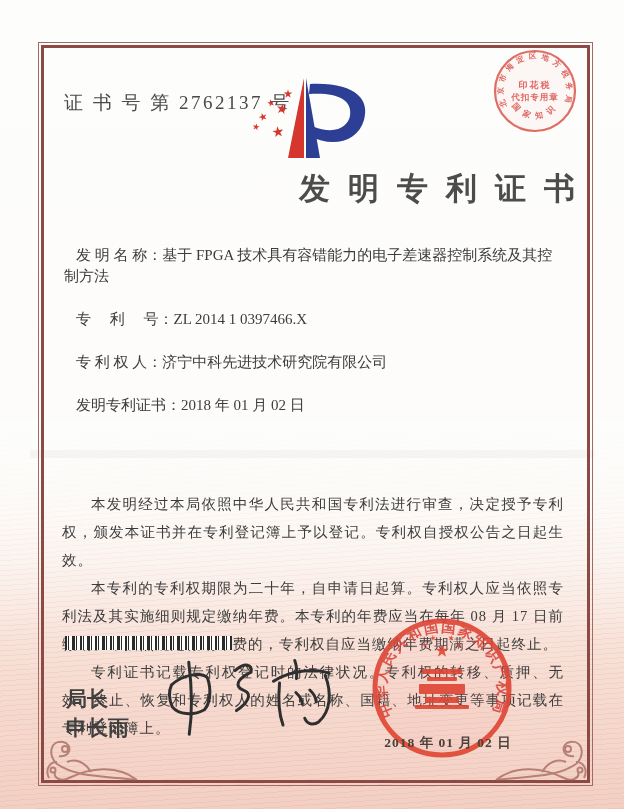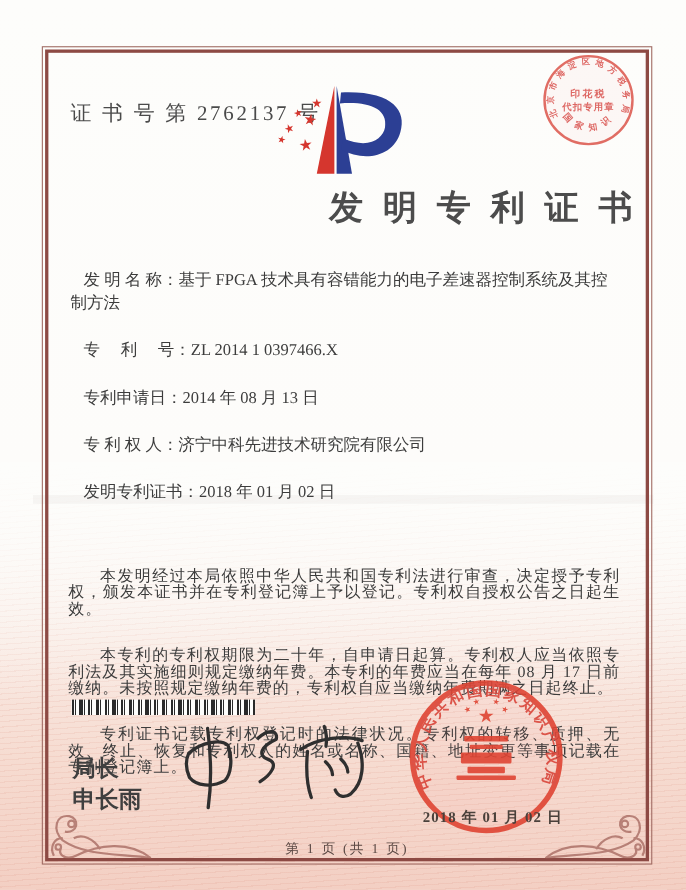--- a/index.html
+++ b/index.html
@@ -43,22 +43,22 @@
     position:absolute; left:38px; top:168px; width:555px;
     text-align:right; font-size:31px; font-weight:600; color:#4c4c4c;
     letter-spacing:0.58em; text-indent:0.58em;
   }
   .fields { position:absolute; left:64px; top:245px; width:500px; }
   .field-row { font-size:15px; color:#3c3c3c; line-height:21px; margin-bottom:22px; }
   .field-label { color:#3c3c3c;margin-left:12px; }
   .field-value { color:#3c3c3c; }
   .body-text { position:absolute; left:62px; top:490px; width:502px; }
   .body-text p {
-    font-size:14.5px; color:#3c3c3c; line-height:15px;
-    text-indent:2em; text-align:justify; letter-spacing:1px;margin-top:27px;
+    font-size:14.5px; color:#3c3c3c; line-height:28px;
+    text-indent:2em; text-align:justify; letter-spacing:1px;
   }
   .barcode {
     position:absolute; left:65px; top:636px; width:167px; height:14px;
     background:repeating-linear-gradient(90deg,
       #2a2a2a 0 2px, #fdfdfb 2px 3px,
       #2a2a2a 3px 4px, #fdfdfb 4px 7px,
       #2a2a2a 7px 10px,#fdfdfb 10px 11px,
       #2a2a2a 11px 12px,#fdfdfb 12px 15px);
   }
   .sig-block {
@@ -135,23 +135,20 @@
   <div class="title">发明专利证书</div>
 
   <div class="fields">
     <div class="field-row">
       <span class="field-label">发 明 名 称：</span><span class="field-value">基于 FPGA 技术具有容错能力的电子差速器控制系统及其控制方法</span>
     </div>
     <div class="field-row">
       <span class="field-label">专　 利　 号：</span><span class="field-value">ZL 2014 1 0397466.X</span>
     </div>
     <div class="field-row">
-      <span class="field-label">专利申请日：</span><span class="field-value">2014 年 08 月 13 日</span>
-    </div>
-    <div class="field-row">
       <span class="field-label">专 利 权 人：</span><span class="field-value">济宁中科先进技术研究院有限公司</span>
     </div>
     <div class="field-row">
       <span class="field-label">发明专利证书：</span><span class="field-value">2018 年 01 月 02 日</span>
     </div>
   </div>
 
   <div class="body-text">
     <p>本发明经过本局依照中华人民共和国专利法进行审查，决定授予专利权，颁发本证书并在专利登记簿上予以登记。专利权自授权公告之日起生效。</p>
     <p>本专利的专利权期限为二十年，自申请日起算。专利权人应当依照专利法及其实施细则规定缴纳年费。本专利的年费应当在每年 08 月 17 日前缴纳。未按照规定缴纳年费的，专利权自应当缴纳年费期满之日起终止。</p>
@@ -218,14 +215,13 @@
     <g fill="none" stroke="#9b5a52" stroke-width="2" opacity="0.8">
       <path d="M96,96 C66,92 36,94 16,80 C6,70 10,56 22,58 C32,60 30,74 18,72"></path>
       <path d="M96,96 C76,80 48,84 28,94 C20,98 12,94 14,88"></path>
       <path d="M50,88 C44,78 34,74 26,78"></path>
       <path d="M8,94 C4,86 8,78 16,78"></path>
       <circle cx="24" cy="65" r="3"></circle>
       <circle cx="12" cy="86" r="2.5"></circle>
     </g>
   </svg>
 
-  <div class="footer">第 1 页 (共 1 页)</div>
 </div>
 
 </body></html>

